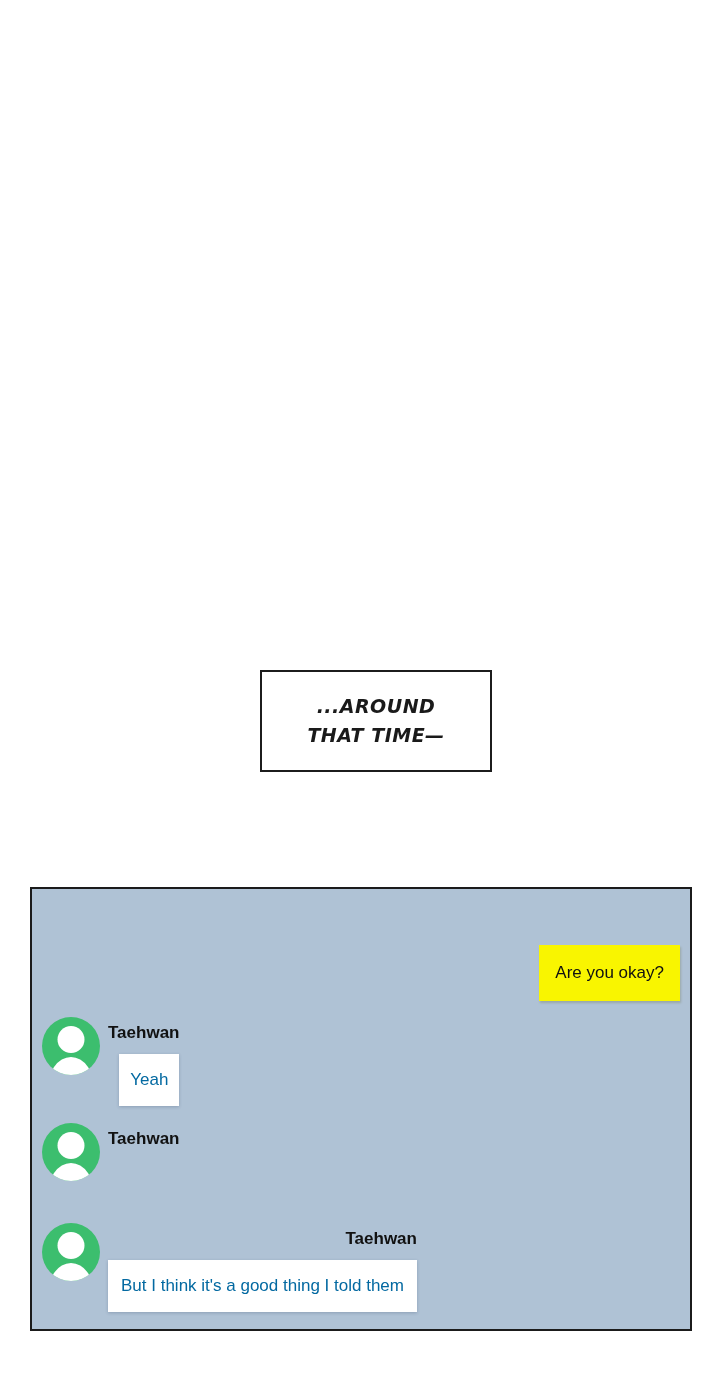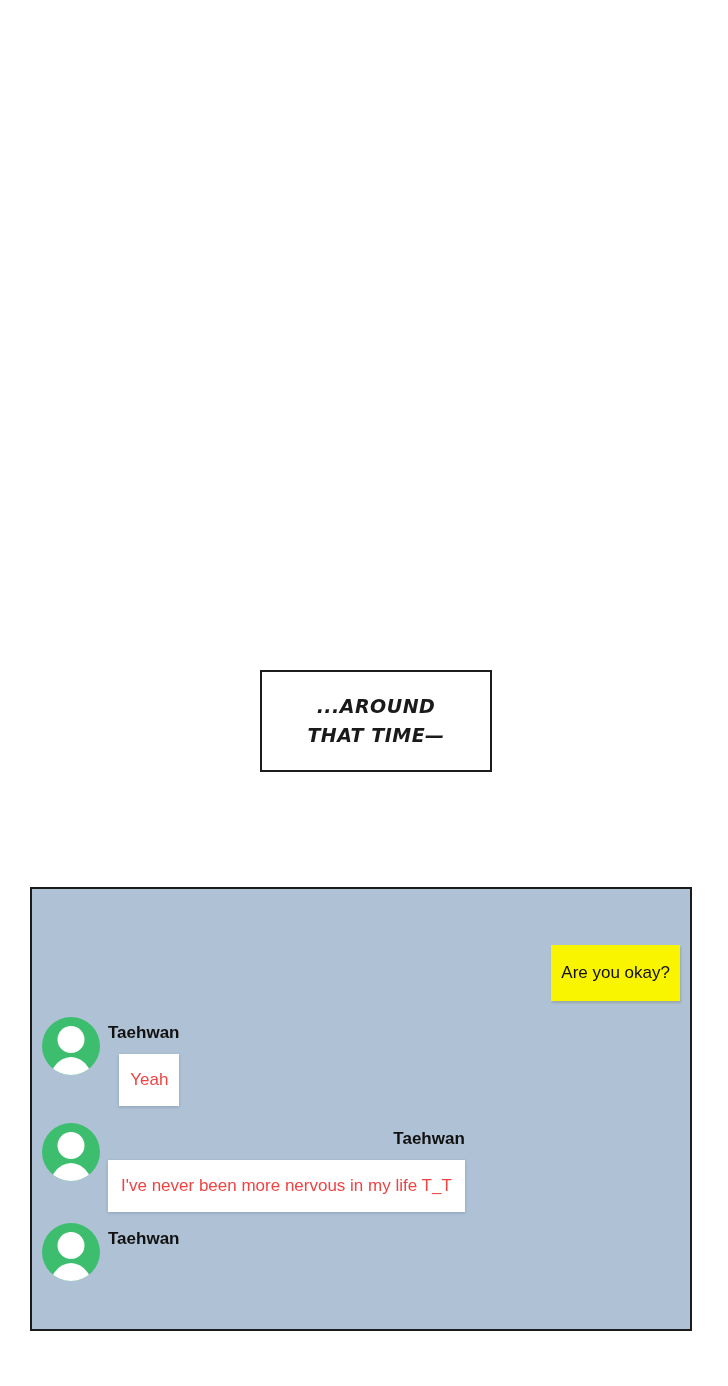--- a/index.html
+++ b/index.html
@@ -58,21 +58,21 @@
     position: absolute;
     top: 56px;
     right: 10px;
     min-width: 118px;
     height: 56px;
     background: #f9f500;
     box-sizing: border-box;
     display: flex;
     align-items: center;
     justify-content: center;
-    padding: 0 10px;
+    padding: 0 16px;
     font-size: 17px;
     color: #111111;
     box-shadow: 1px 2px 2px rgba(90, 90, 30, 0.25);
   }
 
   
   .msg-group {
     position: absolute;
     left: 8px;
     width: 640px;
@@ -123,21 +123,21 @@
     font-weight: bold;
     color: #111111;
     padding-top: 6px;
   }
   .msg-bubble {
     display: inline-block;
     margin-top: 11px;
     background: #ffffff;
     padding: 16px 13px;
     font-size: 17px;
-    color: #ef4444;
+    color: #0369a1;
     box-shadow: 0 1px 3px rgba(40, 60, 90, 0.25);
     white-space: nowrap;
   }
   .msg-bubble.small {
     padding: 16px 11px;
   }
 </style>
 </head>
 <body>
 
@@ -161,27 +161,27 @@
     </div>
   </div>
 
   <div class="msg-group g2">
     <div class="avatar">
       <div class="head"></div>
       <div class="torso"></div>
     </div>
     <div class="msg-content">
       <div class="sender-name">Taehwan</div>
-      <div class="msg-bubble">I've never been more nervous in my life T_T</div>
     </div>
   </div>
 
   <div class="msg-group g3">
     <div class="avatar">
       <div class="head"></div>
       <div class="torso"></div>
     </div>
     <div class="msg-content">
       <div class="sender-name">Taehwan</div>
+      <div class="msg-bubble">But I think it's a good thing I told them</div>
     </div>
   </div>
 
 </div>
 
 </body></html>

